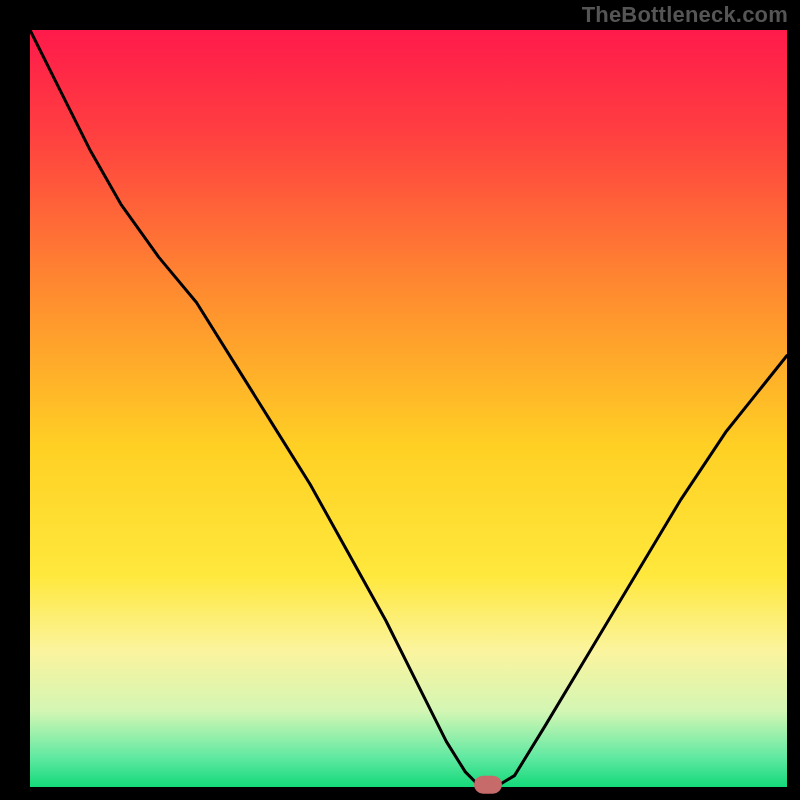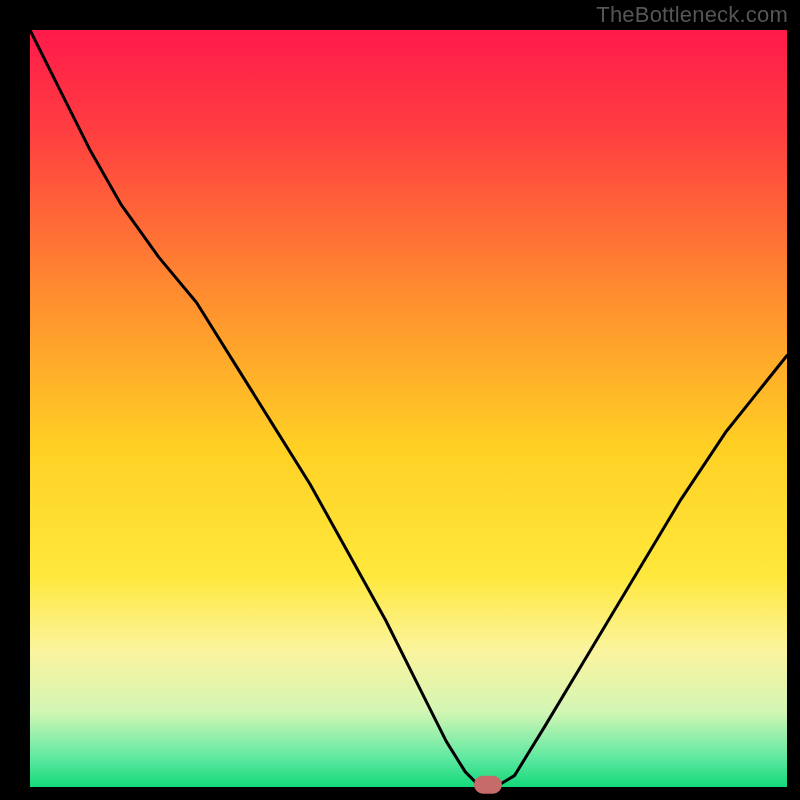--- a/index.html
+++ b/index.html
@@ -10,21 +10,21 @@
     background: #000;
     overflow: hidden;
     font-family: Arial, Helvetica, sans-serif;
   }
   .watermark {
     position: absolute;
     top: 2px;
     right: 12px;
     color: #555;
     font-size: 22px;
-    font-weight: 400;
+    font-weight: 700;
     z-index: 10;
     letter-spacing: 0.2px;
   }
   .plot-frame {
     position: absolute;
     left: 0;
     top: 0;
     width: 800px;
     height: 800px;
   }

